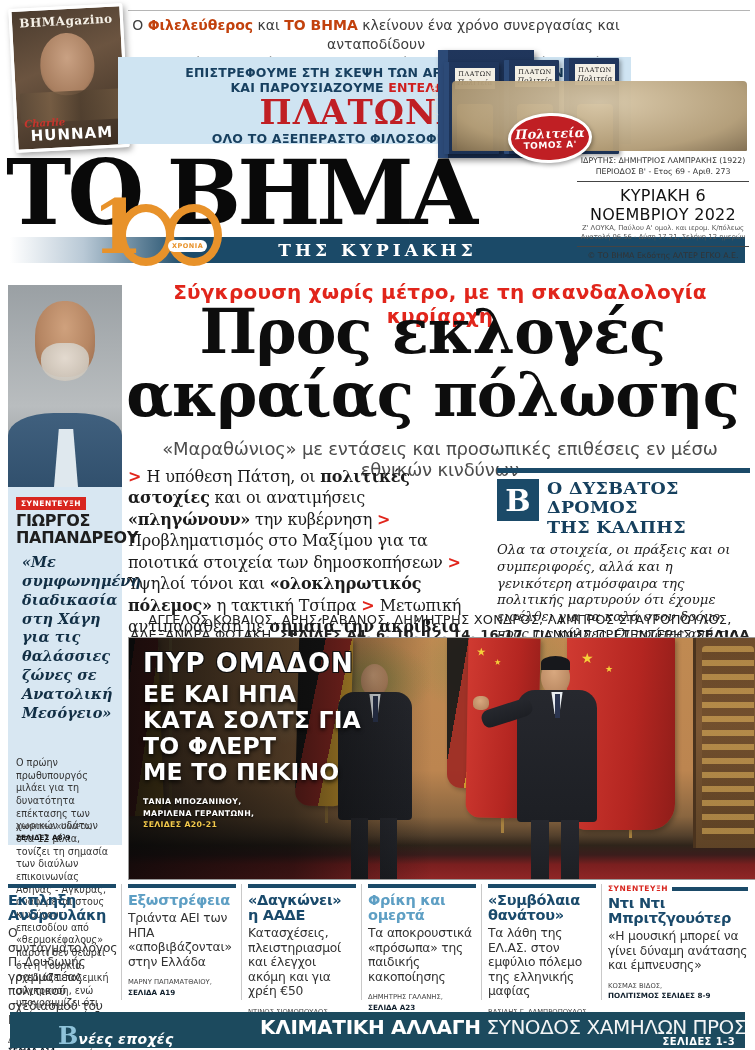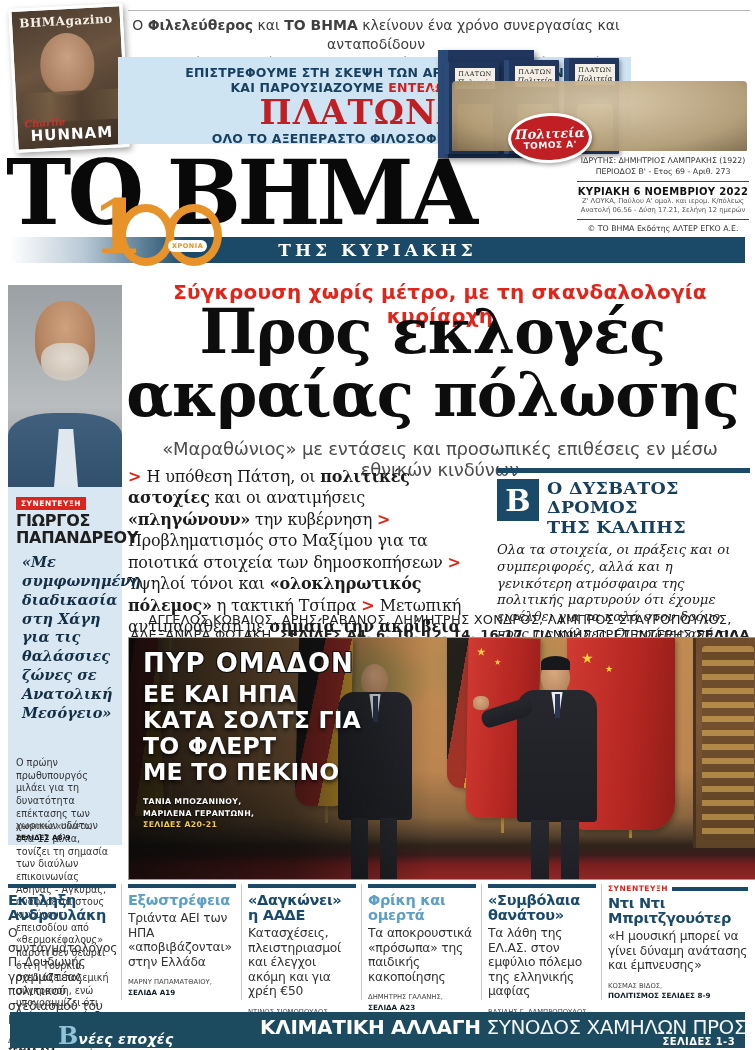--- a/index.html
+++ b/index.html
@@ -16,21 +16,21 @@
        font-family:"DejaVu Serif",serif;font-weight:bold;font-size:12px;letter-spacing:.5px;}
   .mag-face{position:absolute;top:24px;left:26px;width:54px;height:62px;border-radius:50% 50% 45% 45%;
        background:radial-gradient(ellipse at 50% 40%,#c9a183 0%,#a97f60 70%,#6b5440 100%);}
   .mag-crowd{position:absolute;bottom:26px;left:4px;right:4px;height:30px;
        background:linear-gradient(90deg,#5c4a38,#7b6146 30%,#51402f 60%,#6d573f 100%);opacity:.8;border-radius:2px;}
   .mag-first{position:absolute;bottom:20px;left:7px;color:#c8342c;font-family:"DejaVu Serif",serif;
        font-style:italic;font-weight:bold;font-size:10px;}
   .mag-last{position:absolute;bottom:4px;left:0;right:0;text-align:center;color:#fff;
        font-weight:bold;font-size:15px;letter-spacing:1px;}
   .intro{left:132px;top:16px;width:488px;text-align:center;font-size:14px;color:#3d3d3d;line-height:1.35;}
-  .intro b{color:#404040;}
+  .intro b{color:#c2410c;}
   .promo{left:118px;top:57px;width:513px;height:87px;background:#cfe4f2;text-align:center;padding-top:8px;box-sizing:border-box;}
   .promo-l1,.promo-l2,.promo-l3{font-size:12.5px;font-weight:bold;color:#173f5f;letter-spacing:.2px;}
   .promo-l2 .red{color:#cf1f1f;}
   .promo-title{font-family:"DejaVu Serif",serif;font-weight:bold;color:#c01f24;font-size:34px;line-height:1.05;letter-spacing:1px;}
   .books{left:438px;top:50px;width:317px;height:105px;}
   .book{position:absolute;background:linear-gradient(180deg,#20365c 0%,#1b3154 100%);
         border-left:5px solid #2c4a77;box-shadow:2px 2px 4px rgba(0,0,0,.35);border-radius:1px;}
   .bk1{left:6px;top:12px;width:50px;height:92px;}
   .bk2{left:66px;top:10px;width:50px;height:94px;}
   .bk3{left:126px;top:8px;width:50px;height:96px;}
@@ -60,21 +60,21 @@
   .cent{left:92px;top:196px;width:140px;height:72px;}
   .cent .one{position:absolute;left:0;top:-6px;font-family:"DejaVu Serif",serif;font-size:74px;
         color:#e8922a;font-weight:bold;line-height:1;}
   .cent .zero{position:absolute;width:40px;height:46px;border:8px solid #e8922a;border-radius:50%;top:8px;background:transparent;}
   .z1{left:26px;} .z2{left:74px;}
   .cent .chronia{position:absolute;left:76px;top:44px;background:#fff;color:#e8922a;border-radius:6px;
         font-size:6.5px;font-weight:bold;padding:2px 4px;letter-spacing:.5px;}
   .issue{left:577px;top:156px;width:172px;text-align:center;color:#333;}
   .issue .l{font-size:7.8px;line-height:1.35;}
   .issue .rule{border-top:1px solid #444;margin:4px 0;}
-  .issue .date{font-weight:bold;font-size:10px;letter-spacing:.3px;color:#111;}
+  .issue .date{font-weight:normal;font-size:16px;letter-spacing:.3px;color:#111;}
   .issue .tiny{font-size:6.8px;color:#555;line-height:1.3;}
 
   
   .kicker{left:125px;top:280px;width:630px;text-align:center;color:#e1251b;font-weight:bold;
         font-size:20px;letter-spacing:.2px;}
   .headline{left:110px;top:300px;width:645px;text-align:center;font-family:"DejaVu Serif",serif;
         font-weight:bold;color:#0d0d0d;font-size:61px;line-height:1.04;letter-spacing:-1px;}
   .deck{left:125px;top:438px;width:630px;text-align:center;font-size:18px;color:#4c4c4c;letter-spacing:-.2px;}
   .lead{left:128px;top:466px;width:360px;font-family:"DejaVu Serif",serif;font-size:16px;
         line-height:1.34;color:#1c1c1c;letter-spacing:-.2px;}

